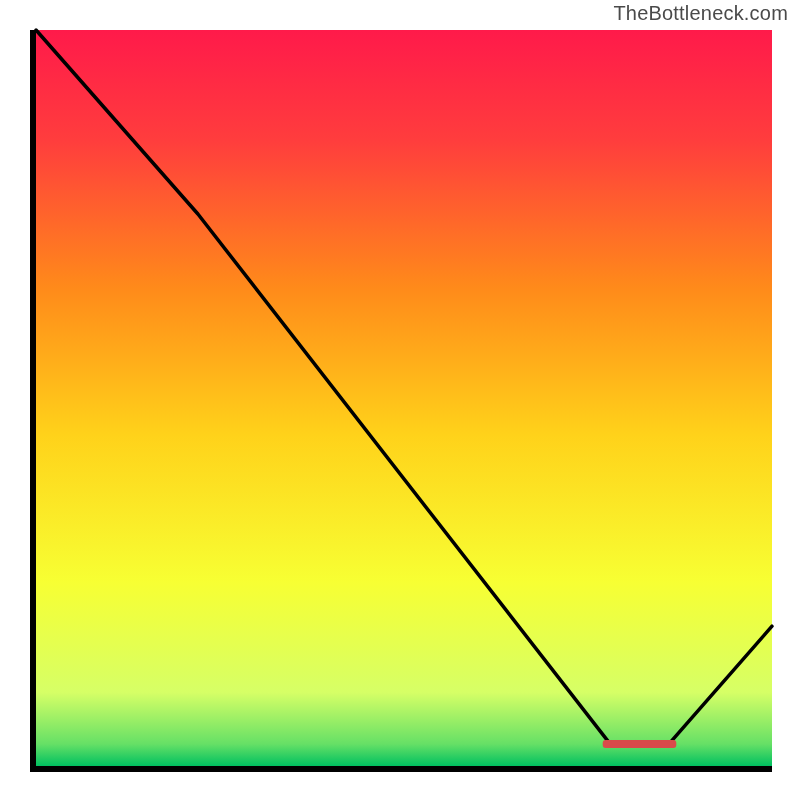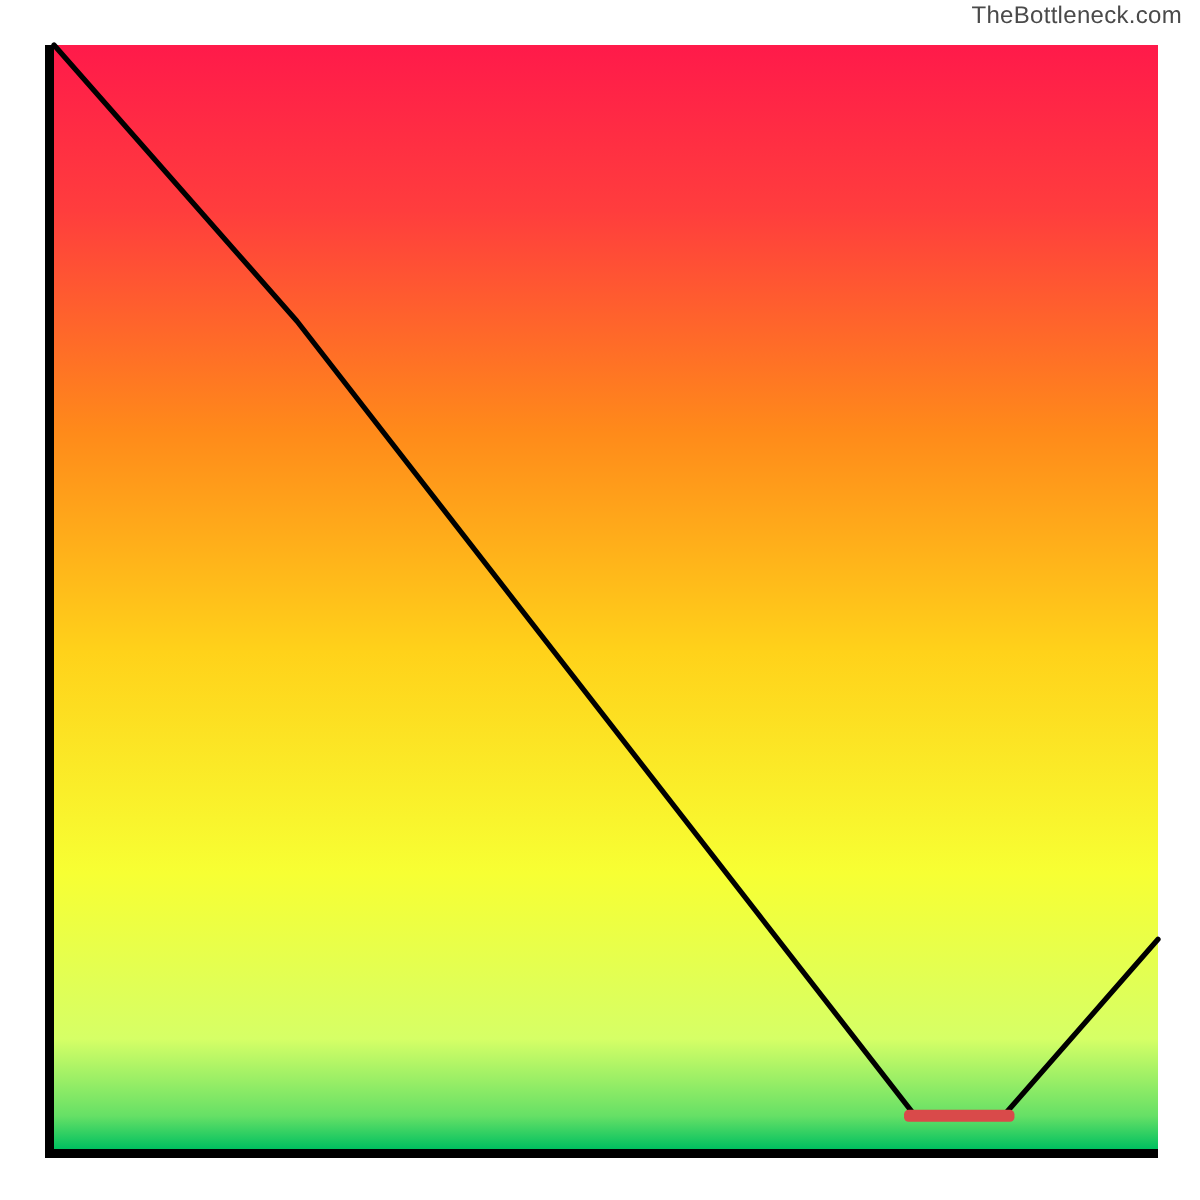--- a/index.html
+++ b/index.html
@@ -12,21 +12,21 @@
   }
   .canvas {
     position: relative;
     width: 800px;
     height: 800px;
   }
   .attribution {
     position: absolute;
     top: 2px;
     right: 12px;
-    font-size: 16px;
+    font-size: 20px;
     color: #4a4a4a;
     letter-spacing: 0.2px;
   }
   .plot-frame {
     position: absolute;
     left: 30px;
     top: 30px;
     width: 742px;
     height: 742px;
     border-left: 6px solid #000;

